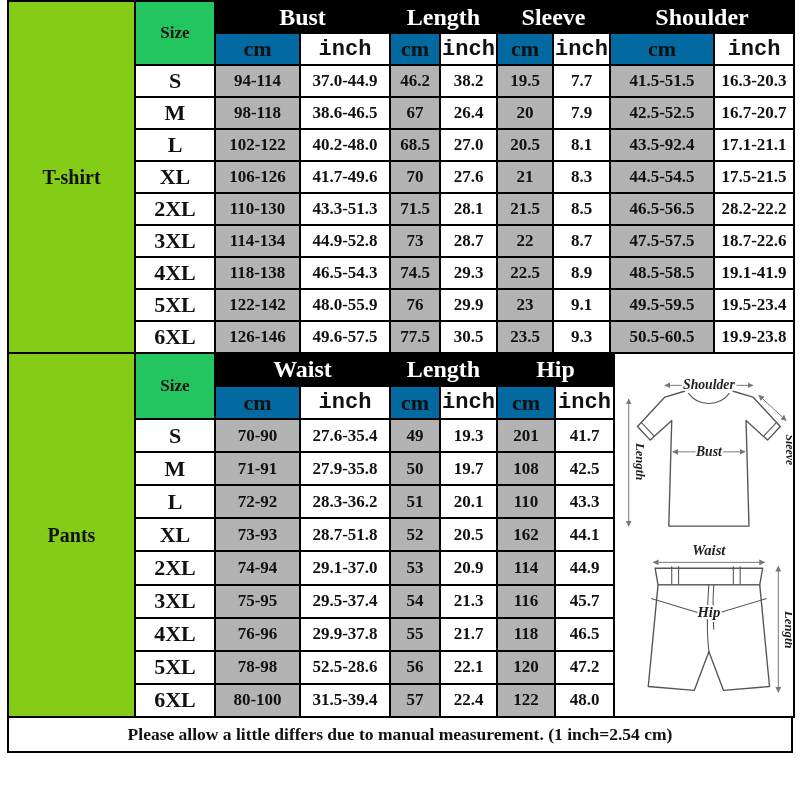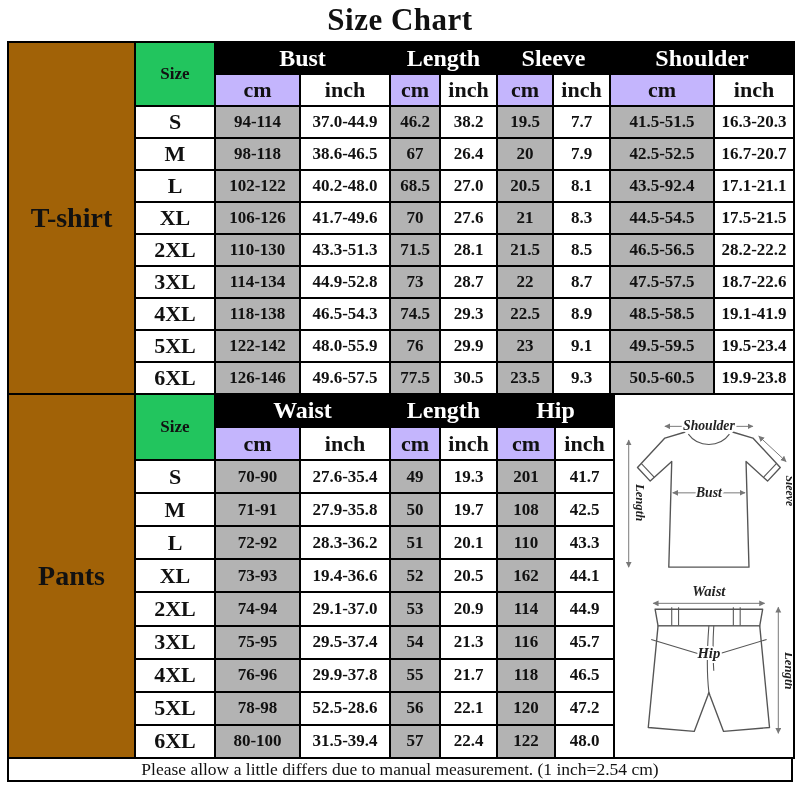--- a/index.html
+++ b/index.html
@@ -5,41 +5,40 @@
   * { margin:0; padding:0; box-sizing:border-box; }
   body { width:800px; height:800px; background:#fff; font-family:"Liberation Serif", serif; color:#111; }
   .page { width:800px; height:800px; overflow:hidden; }
   .title { text-align:center; font-size:31px; font-weight:bold; letter-spacing:.5px; padding:2px 0 3px 0; }
   .wrap { margin:0 7px; width:786px; }
   table.size-table { border-collapse:collapse; table-layout:fixed; width:786px; }
   table.size-table td { border:2px solid #000; text-align:center; vertical-align:middle; font-weight:bold; overflow:hidden; }
   tr.hrow1 { height:40px; }
   tr.hrow2 { height:36px; }
   table.size-table tr { height:32px; }
-  .item-cell { font-size:28px; background:#a16207; }
+  .item-cell { font-size:20px; background:#84cc16; }
   .size-head { font-size:17px; background:#22c55e; }
   .group-head { background:#000; color:#fff; font-size:24px; }
-  .unit-cm { background:#c4b5fd; font-size:22px; }
-  .unit-inch { background:#fff; font-size:22px; }
+  .unit-cm { background:#0369a1; font-size:22px; }
+  .unit-inch { background:#fff; font-size:22px;font-family:Liberation Mono, monospace; }
   .size-cell { font-size:22px; background:#fff; }
   .val-cm { background:#b3b3b3; font-size:17px; }
   .val-inch { background:#fff; font-size:17px; }
   .diagram-cell { background:#fff; padding:0; }
-  .note-bar { width:786px; border:2px solid #000; margin-top:-2px; height:25px; display:flex; align-items:center; justify-content:center; font-weight:normal; font-size:17.5px; }
+  .note-bar { width:786px; border:2px solid #000; margin-top:-2px; height:37px; display:flex; align-items:center; justify-content:center; font-weight:bold; font-size:17.5px; }
   svg .sketch { fill:#fff; stroke:#555; stroke-width:1.4; stroke-linejoin:round; }
   svg .ln { fill:none; stroke:#555; stroke-width:1.1; }
   svg .meas { fill:none; stroke:#777; stroke-width:1; }
   svg text { font-family:"Liberation Serif", serif; font-style:italic; font-weight:bold; fill:#222;
              paint-order:stroke; stroke:#fff; stroke-width:4px; }
 </style>
 </head>
 <body>
 
 <div class="page">
-  <div class="title">Size Chart</div>
 
   <div class="wrap">
 
     <table class="size-table">
       <colgroup>
         <col style="width:127px">
           <col style="width:80px">
         <col style="width:85px">
           <col style="width:90px">
         <col style="width:50px">
@@ -260,21 +259,21 @@
             <td class="val-cm">72-92</td>
             <td class="val-inch">28.3-36.2</td>
             <td class="val-cm">51</td>
             <td class="val-inch">20.1</td>
             <td class="val-cm">110</td>
             <td class="val-inch">43.3</td>
           </tr>
           <tr>
             <td class="size-cell">XL</td>
             <td class="val-cm">73-93</td>
-            <td class="val-inch">19.4-36.6</td>
+            <td class="val-inch">28.7-51.8</td>
             <td class="val-cm">52</td>
             <td class="val-inch">20.5</td>
             <td class="val-cm">162</td>
             <td class="val-inch">44.1</td>
           </tr>
           <tr>
             <td class="size-cell">2XL</td>
             <td class="val-cm">74-94</td>
             <td class="val-inch">29.1-37.0</td>
             <td class="val-cm">53</td>

